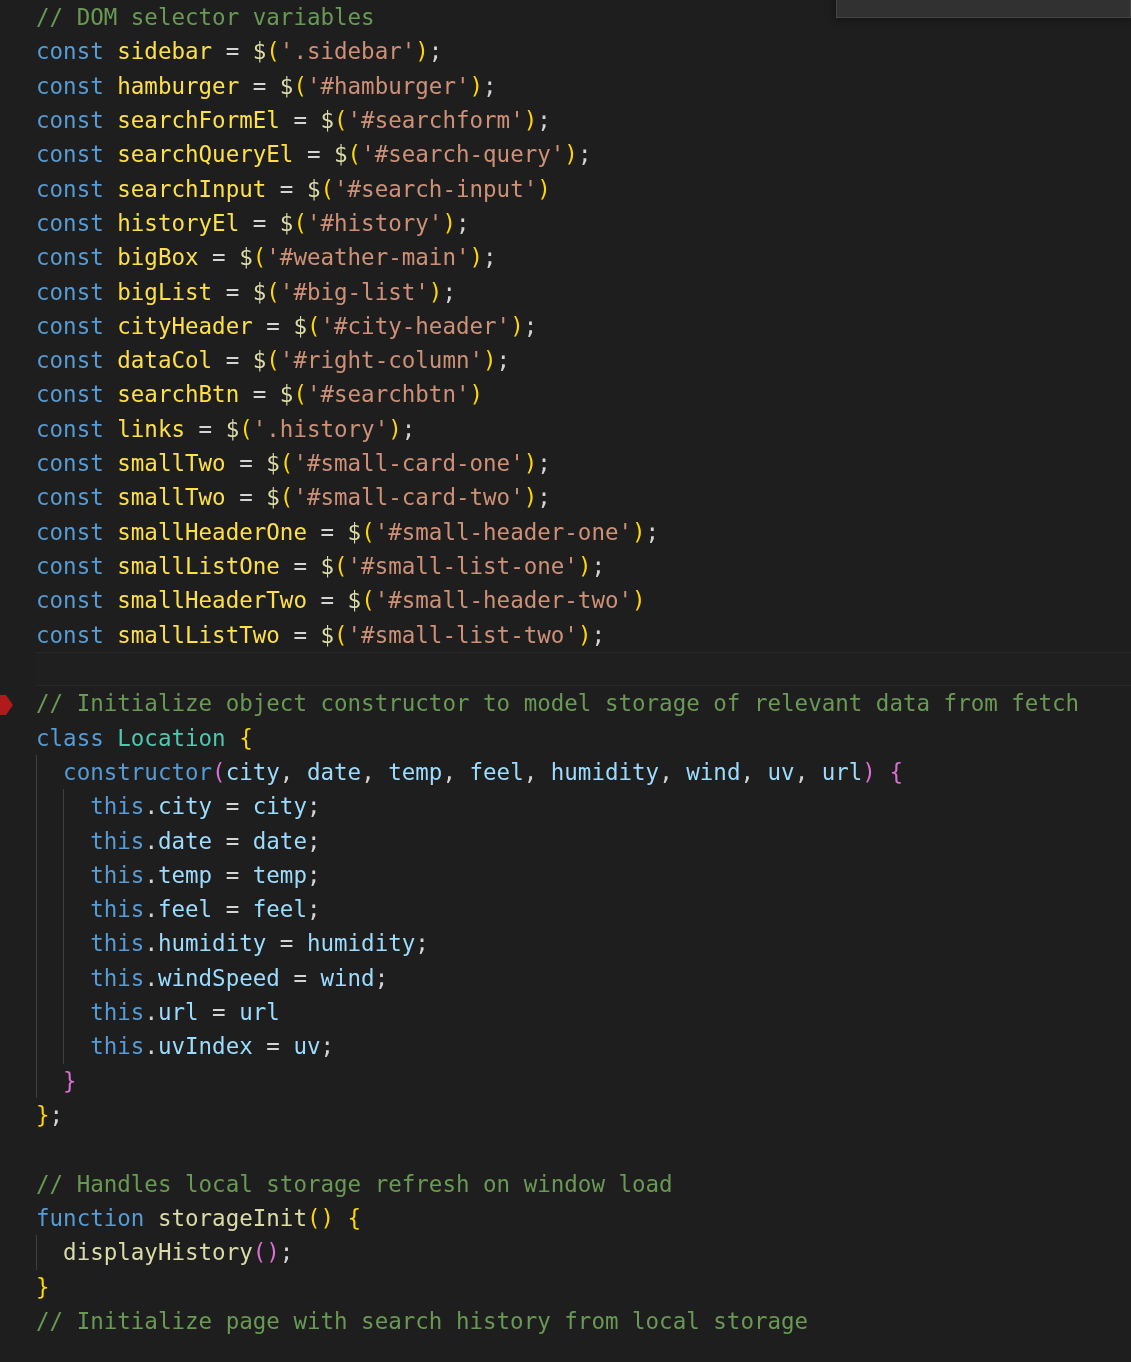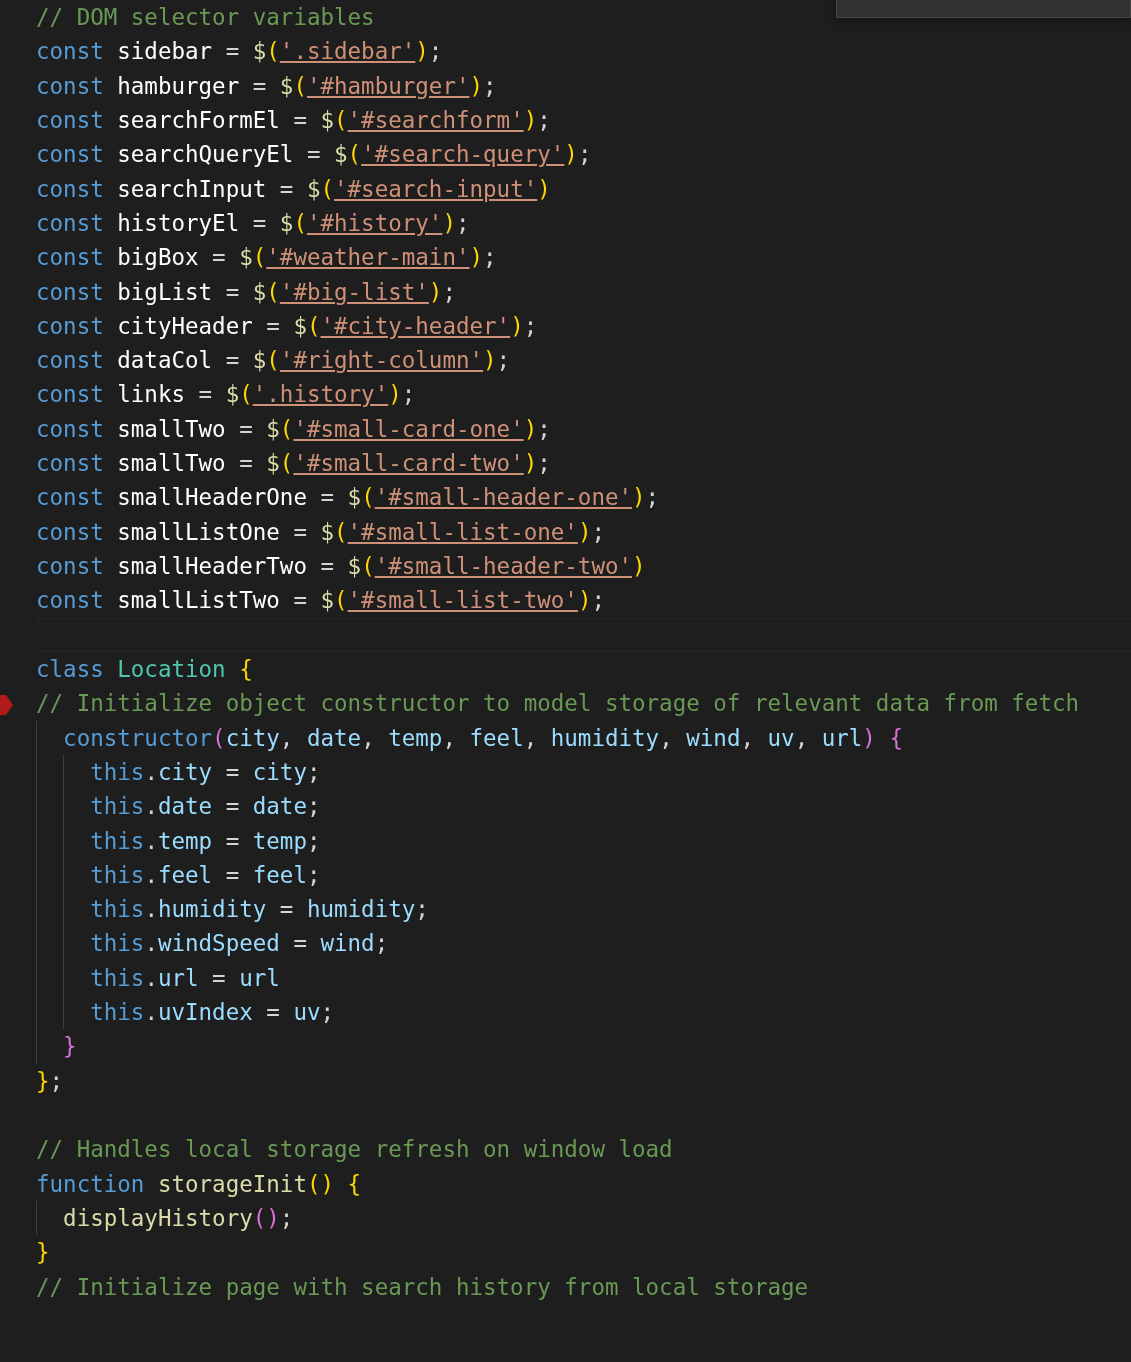--- a/index.html
+++ b/index.html
@@ -63,24 +63,24 @@
     width: 1px;
     height: 34.32px;
     background: #404040;
   }
   .guide.g1 { left: 36px; }
   .guide.g2 { left: 63px; }
 
   
   .t-comment  { color: #6A9955; }
   .t-keyword  { color: #569cd6; }
-  .t-var      { color: #ffffff; text-align: center; }
+  .t-var      { color: #fde047; text-align: center; }
   .t-prop     { color: #9CDCFE; }
   .t-func     { color: #DCDCAA; }
-  .t-string   { color: #CE9178; text-decoration: underline; }
+  .t-string   { color: #CE9178; }
   .t-class    { color: #4EC9B0; }
   .t-plain    { color: #d4d4d4; }
   .t-op       { color: #d4d4d4; }
   .t-b1       { color: #FFD700; }
   .t-b2       { color: #DA70D6; }
 
   
   #debug-marker {
     position: absolute;
     left: 0px;
@@ -135,30 +135,31 @@
       <div class="code-line"><span class="t-keyword">const</span><span class="t-plain"> </span><span class="t-var">sidebar</span><span class="t-plain"> </span><span class="t-op">=</span><span class="t-plain"> </span><span class="t-func">$</span><span class="t-b1">(</span><span class="t-string">'.sidebar'</span><span class="t-b1">)</span><span class="t-plain">;</span></div>
       <div class="code-line"><span class="t-keyword">const</span><span class="t-plain"> </span><span class="t-var">hamburger</span><span class="t-plain"> </span><span class="t-op">=</span><span class="t-plain"> </span><span class="t-func">$</span><span class="t-b1">(</span><span class="t-string">'#hamburger'</span><span class="t-b1">)</span><span class="t-plain">;</span></div>
       <div class="code-line"><span class="t-keyword">const</span><span class="t-plain"> </span><span class="t-var">searchFormEl</span><span class="t-plain"> </span><span class="t-op">=</span><span class="t-plain"> </span><span class="t-func">$</span><span class="t-b1">(</span><span class="t-string">'#searchform'</span><span class="t-b1">)</span><span class="t-plain">;</span></div>
       <div class="code-line"><span class="t-keyword">const</span><span class="t-plain"> </span><span class="t-var">searchQueryEl</span><span class="t-plain"> </span><span class="t-op">=</span><span class="t-plain"> </span><span class="t-func">$</span><span class="t-b1">(</span><span class="t-string">'#search-query'</span><span class="t-b1">)</span><span class="t-plain">;</span></div>
       <div class="code-line"><span class="t-keyword">const</span><span class="t-plain"> </span><span class="t-var">searchInput</span><span class="t-plain"> </span><span class="t-op">=</span><span class="t-plain"> </span><span class="t-func">$</span><span class="t-b1">(</span><span class="t-string">'#search-input'</span><span class="t-b1">)</span></div>
       <div class="code-line"><span class="t-keyword">const</span><span class="t-plain"> </span><span class="t-var">historyEl</span><span class="t-plain"> </span><span class="t-op">=</span><span class="t-plain"> </span><span class="t-func">$</span><span class="t-b1">(</span><span class="t-string">'#history'</span><span class="t-b1">)</span><span class="t-plain">;</span></div>
       <div class="code-line"><span class="t-keyword">const</span><span class="t-plain"> </span><span class="t-var">bigBox</span><span class="t-plain"> </span><span class="t-op">=</span><span class="t-plain"> </span><span class="t-func">$</span><span class="t-b1">(</span><span class="t-string">'#weather-main'</span><span class="t-b1">)</span><span class="t-plain">;</span></div>
       <div class="code-line"><span class="t-keyword">const</span><span class="t-plain"> </span><span class="t-var">bigList</span><span class="t-plain"> </span><span class="t-op">=</span><span class="t-plain"> </span><span class="t-func">$</span><span class="t-b1">(</span><span class="t-string">'#big-list'</span><span class="t-b1">)</span><span class="t-plain">;</span></div>
       <div class="code-line"><span class="t-keyword">const</span><span class="t-plain"> </span><span class="t-var">cityHeader</span><span class="t-plain"> </span><span class="t-op">=</span><span class="t-plain"> </span><span class="t-func">$</span><span class="t-b1">(</span><span class="t-string">'#city-header'</span><span class="t-b1">)</span><span class="t-plain">;</span></div>
       <div class="code-line"><span class="t-keyword">const</span><span class="t-plain"> </span><span class="t-var">dataCol</span><span class="t-plain"> </span><span class="t-op">=</span><span class="t-plain"> </span><span class="t-func">$</span><span class="t-b1">(</span><span class="t-string">'#right-column'</span><span class="t-b1">)</span><span class="t-plain">;</span></div>
+      <div class="code-line"><span class="t-keyword">const</span><span class="t-plain"> </span><span class="t-var">searchBtn</span><span class="t-plain"> </span><span class="t-op">=</span><span class="t-plain"> </span><span class="t-func">$</span><span class="t-b1">(</span><span class="t-string">'#searchbtn'</span><span class="t-b1">)</span></div>
       <div class="code-line"><span class="t-keyword">const</span><span class="t-plain"> </span><span class="t-var">links</span><span class="t-plain"> </span><span class="t-op">=</span><span class="t-plain"> </span><span class="t-func">$</span><span class="t-b1">(</span><span class="t-string">'.history'</span><span class="t-b1">)</span><span class="t-plain">;</span></div>
       <div class="code-line"><span class="t-keyword">const</span><span class="t-plain"> </span><span class="t-var">smallTwo</span><span class="t-plain"> </span><span class="t-op">=</span><span class="t-plain"> </span><span class="t-func">$</span><span class="t-b1">(</span><span class="t-string">'#small-card-one'</span><span class="t-b1">)</span><span class="t-plain">;</span></div>
       <div class="code-line"><span class="t-keyword">const</span><span class="t-plain"> </span><span class="t-var">smallTwo</span><span class="t-plain"> </span><span class="t-op">=</span><span class="t-plain"> </span><span class="t-func">$</span><span class="t-b1">(</span><span class="t-string">'#small-card-two'</span><span class="t-b1">)</span><span class="t-plain">;</span></div>
       <div class="code-line"><span class="t-keyword">const</span><span class="t-plain"> </span><span class="t-var">smallHeaderOne</span><span class="t-plain"> </span><span class="t-op">=</span><span class="t-plain"> </span><span class="t-func">$</span><span class="t-b1">(</span><span class="t-string">'#small-header-one'</span><span class="t-b1">)</span><span class="t-plain">;</span></div>
       <div class="code-line"><span class="t-keyword">const</span><span class="t-plain"> </span><span class="t-var">smallListOne</span><span class="t-plain"> </span><span class="t-op">=</span><span class="t-plain"> </span><span class="t-func">$</span><span class="t-b1">(</span><span class="t-string">'#small-list-one'</span><span class="t-b1">)</span><span class="t-plain">;</span></div>
       <div class="code-line"><span class="t-keyword">const</span><span class="t-plain"> </span><span class="t-var">smallHeaderTwo</span><span class="t-plain"> </span><span class="t-op">=</span><span class="t-plain"> </span><span class="t-func">$</span><span class="t-b1">(</span><span class="t-string">'#small-header-two'</span><span class="t-b1">)</span></div>
       <div class="code-line"><span class="t-keyword">const</span><span class="t-plain"> </span><span class="t-var">smallListTwo</span><span class="t-plain"> </span><span class="t-op">=</span><span class="t-plain"> </span><span class="t-func">$</span><span class="t-b1">(</span><span class="t-string">'#small-list-two'</span><span class="t-b1">)</span><span class="t-plain">;</span></div>
       <div class="code-line current">&nbsp;</div>
+      <div class="code-line"><span class="t-comment">// Initialize object constructor to model storage of relevant data from fetch</span></div>
       <div class="code-line"><span class="t-keyword">class</span><span class="t-plain"> </span><span class="t-class">Location</span><span class="t-plain"> </span><span class="t-b1">{</span></div>
-      <div class="code-line"><span class="t-comment">// Initialize object constructor to model storage of relevant data from fetch</span></div>
       <div class="code-line"><span class="guide g1"></span><span class="t-plain">  </span><span class="t-keyword">constructor</span><span class="t-b2">(</span><span class="t-prop">city</span><span class="t-plain">, </span><span class="t-prop">date</span><span class="t-plain">, </span><span class="t-prop">temp</span><span class="t-plain">, </span><span class="t-prop">feel</span><span class="t-plain">, </span><span class="t-prop">humidity</span><span class="t-plain">, </span><span class="t-prop">wind</span><span class="t-plain">, </span><span class="t-prop">uv</span><span class="t-plain">, </span><span class="t-prop">url</span><span class="t-b2">)</span><span class="t-plain"> </span><span class="t-b2">{</span></div>
       <div class="code-line"><span class="guide g1"></span><span class="guide g2"></span><span class="t-plain">    </span><span class="t-keyword">this</span><span class="t-plain">.</span><span class="t-prop">city</span><span class="t-plain"> </span><span class="t-op">=</span><span class="t-plain"> </span><span class="t-prop">city</span><span class="t-plain">;</span></div>
       <div class="code-line"><span class="guide g1"></span><span class="guide g2"></span><span class="t-plain">    </span><span class="t-keyword">this</span><span class="t-plain">.</span><span class="t-prop">date</span><span class="t-plain"> </span><span class="t-op">=</span><span class="t-plain"> </span><span class="t-prop">date</span><span class="t-plain">;</span></div>
       <div class="code-line"><span class="guide g1"></span><span class="guide g2"></span><span class="t-plain">    </span><span class="t-keyword">this</span><span class="t-plain">.</span><span class="t-prop">temp</span><span class="t-plain"> </span><span class="t-op">=</span><span class="t-plain"> </span><span class="t-prop">temp</span><span class="t-plain">;</span></div>
       <div class="code-line"><span class="guide g1"></span><span class="guide g2"></span><span class="t-plain">    </span><span class="t-keyword">this</span><span class="t-plain">.</span><span class="t-prop">feel</span><span class="t-plain"> </span><span class="t-op">=</span><span class="t-plain"> </span><span class="t-prop">feel</span><span class="t-plain">;</span></div>
       <div class="code-line"><span class="guide g1"></span><span class="guide g2"></span><span class="t-plain">    </span><span class="t-keyword">this</span><span class="t-plain">.</span><span class="t-prop">humidity</span><span class="t-plain"> </span><span class="t-op">=</span><span class="t-plain"> </span><span class="t-prop">humidity</span><span class="t-plain">;</span></div>
       <div class="code-line"><span class="guide g1"></span><span class="guide g2"></span><span class="t-plain">    </span><span class="t-keyword">this</span><span class="t-plain">.</span><span class="t-prop">windSpeed</span><span class="t-plain"> </span><span class="t-op">=</span><span class="t-plain"> </span><span class="t-prop">wind</span><span class="t-plain">;</span></div>
       <div class="code-line"><span class="guide g1"></span><span class="guide g2"></span><span class="t-plain">    </span><span class="t-keyword">this</span><span class="t-plain">.</span><span class="t-prop">url</span><span class="t-plain"> </span><span class="t-op">=</span><span class="t-plain"> </span><span class="t-prop">url</span></div>
       <div class="code-line"><span class="guide g1"></span><span class="guide g2"></span><span class="t-plain">    </span><span class="t-keyword">this</span><span class="t-plain">.</span><span class="t-prop">uvIndex</span><span class="t-plain"> </span><span class="t-op">=</span><span class="t-plain"> </span><span class="t-prop">uv</span><span class="t-plain">;</span></div>
       <div class="code-line"><span class="guide g1"></span><span class="t-plain">  </span><span class="t-b2">}</span></div>

